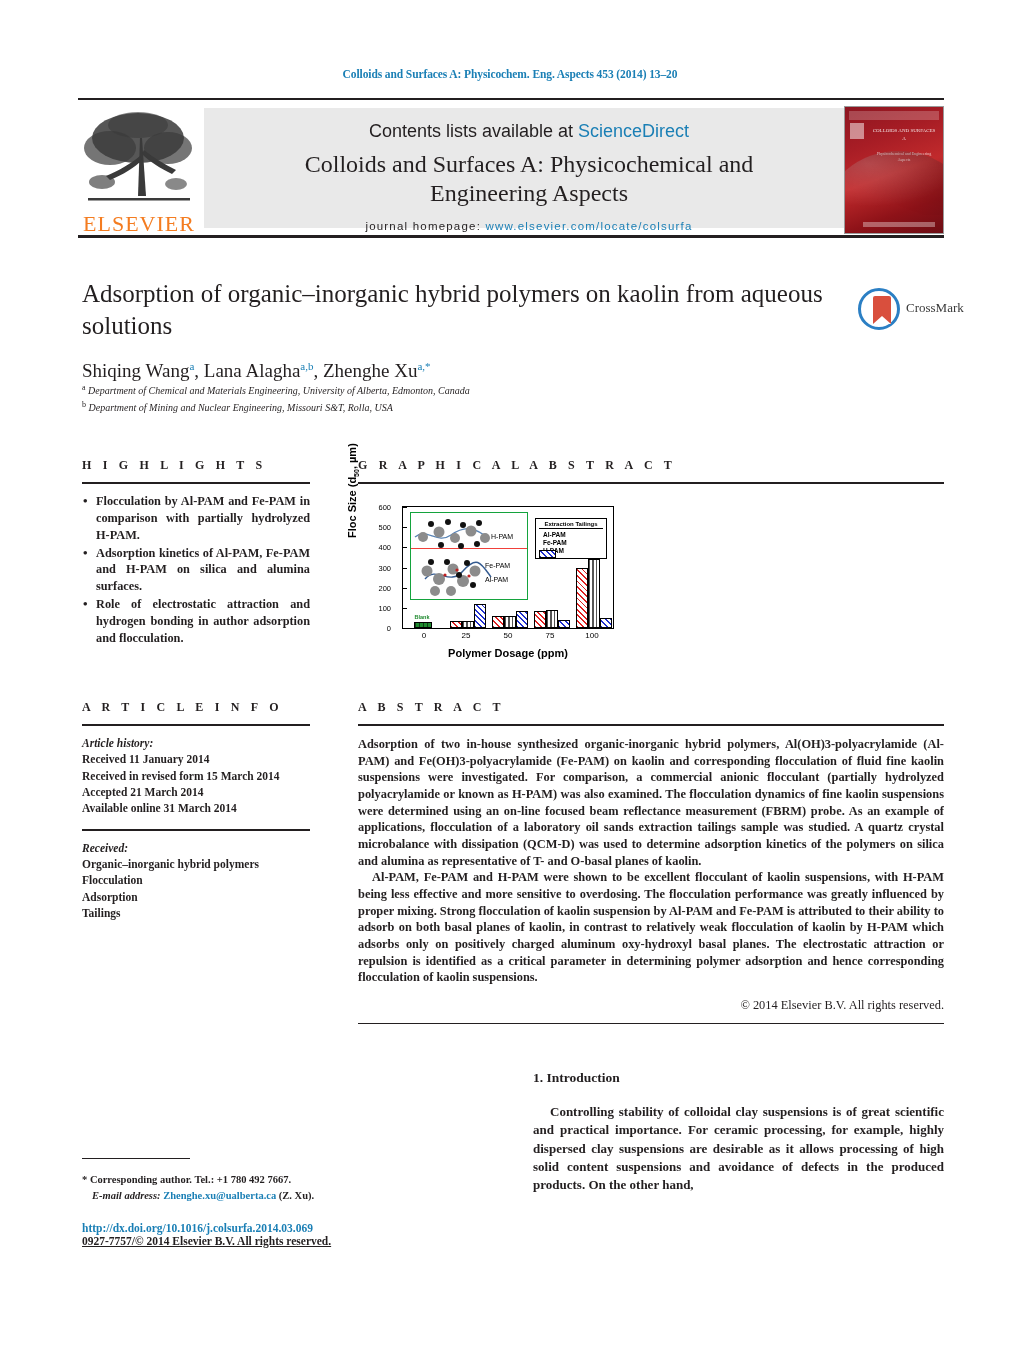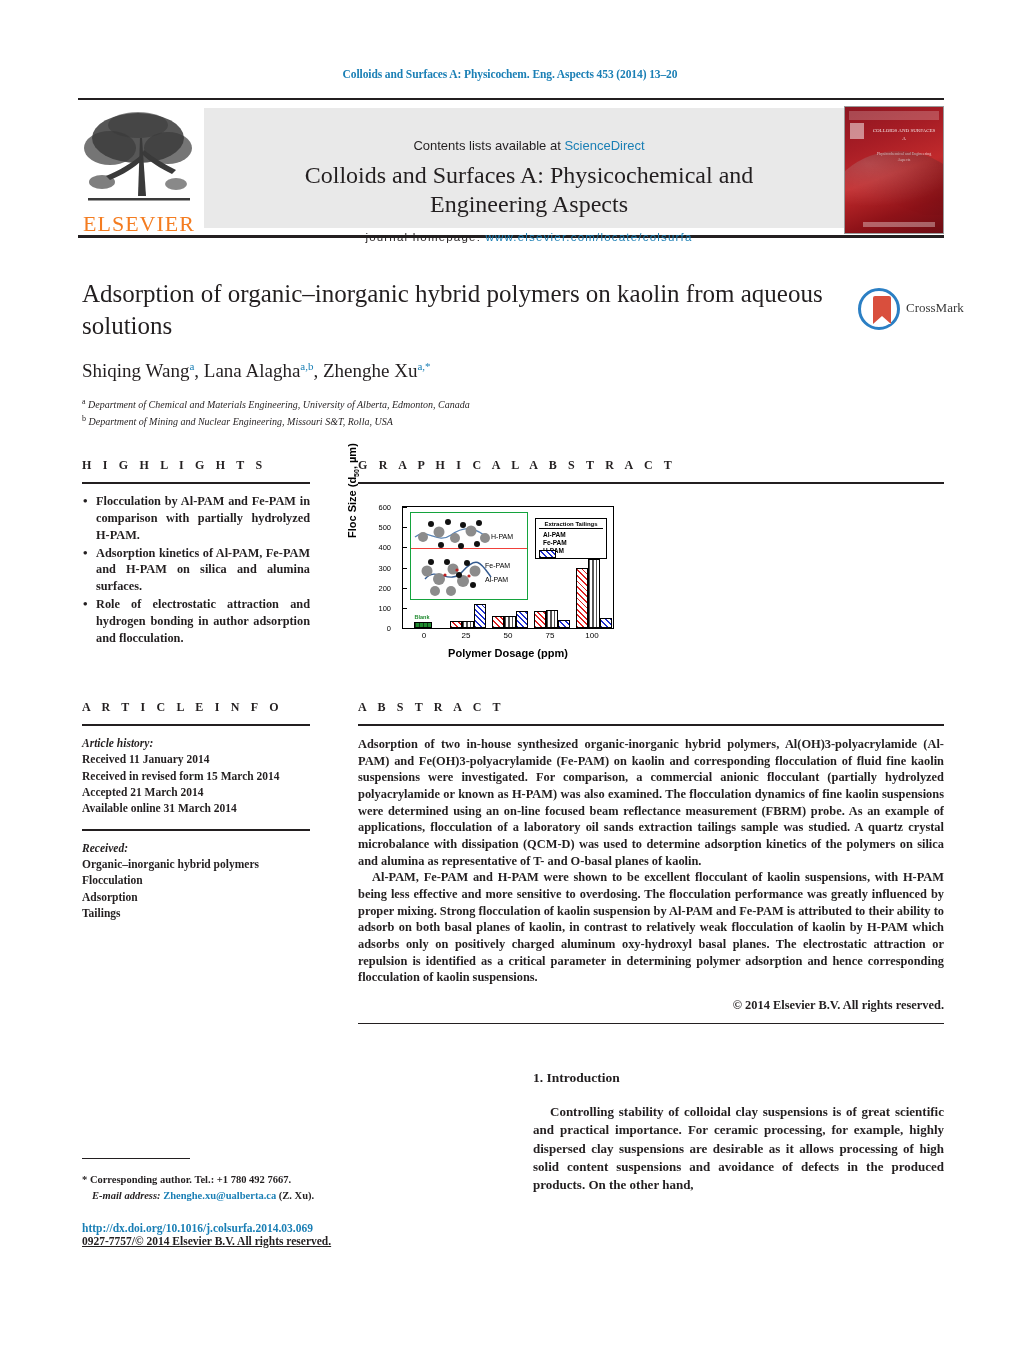--- a/index.html
+++ b/index.html
@@ -40,23 +40,23 @@
     color:#f47c20; font-family:"Liberation Serif", serif;
     font-size:22px; letter-spacing:1px; line-height:1;
   }
 
   .mast-center {
     position:absolute; left:126px; top:8px; width:650px; height:120px;
     background:#e9e9e9;
     text-align:center;
   }
   .contents-line {
-    margin-top:30px;
+    margin-top:13px;
     font-family:"Liberation Sans", sans-serif;
-    font-size:13px; color:#231f20;
+    font-size:18px; color:#231f20;
   }
   .contents-line .sd { color:#1a7fb5; }
   .journal-title {
     margin-top:8px;
     font-family:"Liberation Serif", serif;
     font-size:24px; line-height:1.22; color:#231f20;
   }
   .homepage {
     margin-top:11px;
     font-family:"Liberation Sans", sans-serif;
@@ -105,21 +105,20 @@
     font-family:"Liberation Serif", serif;
     font-size:25px; line-height:1.26; color:#231f20; font-weight:400;
   }
   .authors {
     margin-top:19px;
     font-family:"Liberation Serif", serif;
     font-size:19px; color:#231f20;
   }
   .authors sup { color:#1a7fb5; font-size:11px; }
   .affil {
-    margin-top:14px;
     font-family:"Liberation Serif", serif;
     font-style:italic; font-size:10px; line-height:1.55; color:#231f20;
   }
   .affil sup { font-style:normal; font-size:8px; }
 
   .crossmark {
     position:absolute; left:858px; top:288px; width:100px; height:44px;
   }
   .cm-badge {
     position:absolute; left:0; top:0; width:42px; height:42px;
@@ -274,21 +273,21 @@
   .ab-body {
     margin-top:10px;
     font-family:"Liberation Serif", serif;
     font-size:12.4px; line-height:1.345; text-align:justify; color:#231f20;
     font-weight:bold;
   }
   .ab-body p { margin:0; }
   .ab-body p + p { text-indent:14px; }
   .ab-copy {
     margin-top:12px; text-align:right;
-    font-family:"Liberation Serif", serif; font-size:12.4px; font-weight:bold;
+    font-family:"Liberation Serif", serif; font-size:12.4px; font-weight:normal;
     color:#231f20;
   }
   .ab-bottomrule { margin-top:10px; border-top:1px solid #231f20; }
 
   
   .intro { position:absolute; left:533px; top:1070px; width:411px; }
   .intro-h {
     font-family:"Liberation Serif", serif; font-weight:bold; font-size:13.5px;
     color:#231f20;
   }

